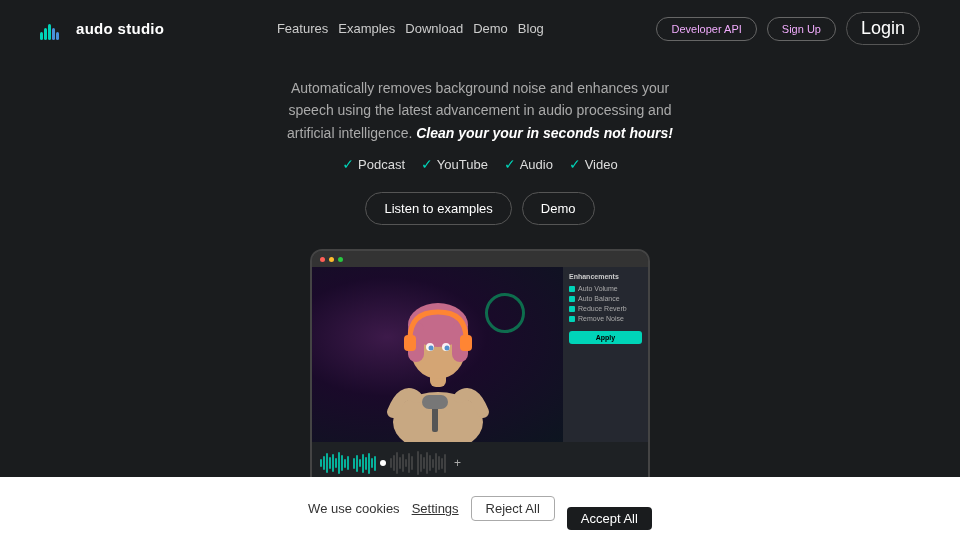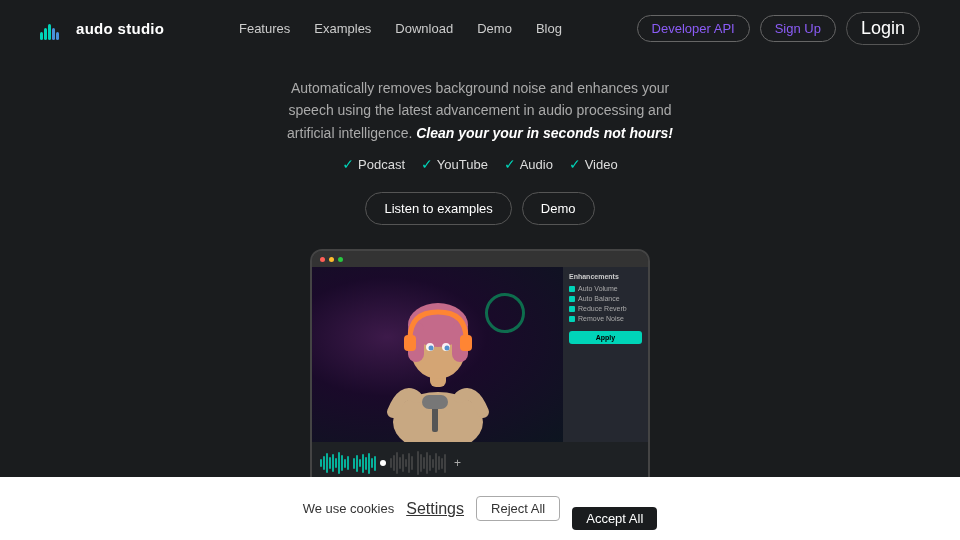--- a/index.html
+++ b/index.html
@@ -28,39 +28,39 @@
       gap: 8px;
     }
     .logo-icon {
       display: flex;
       align-items: center;
       gap: 2px;
     }
     .nav-links {
       display: flex;
       align-items: center;
-      gap: 24px;
+      gap: 10px;
     }
     .nav-links a {
       color: #ccc;
       text-decoration: none;
       font-size: 13px;
     }
     .nav-actions {
       display: flex;
       align-items: center;
       gap: 10px;
     }
     .btn-outline {
       border: 1px solid #666;
       background: transparent;
-      color: #8b5cf6;
+      color: #f0abfc;
       padding: 5px 14px;
       border-radius: 20px;
-      font-size: 13px;
+      font-size: 11px;
       cursor: pointer;
     }
     .btn-outline-dark {
       border: 1px solid #555;
       background: transparent;
       color: #fff;
       padding: 5px 14px;
       border-radius: 20px;
       font-size: 18px;
       cursor: pointer;
@@ -279,21 +279,21 @@
       align-items: center;
       justify-content: center;
       gap: 12px;
       font-size: 13px;
       z-index: 100;
     }
     .cookie-settings {
       color: #333;
       text-decoration: underline;
       cursor: pointer;
-      font-size: 16px;
+      font-size: 13px;
     }
     .cookie-reject {
       border: 1px solid #aaa;
       background: #fff;
       color: #333;
       padding: 4px 14px;
       border-radius: 4px;
       font-size: 13px;
       cursor: pointer;
     }

